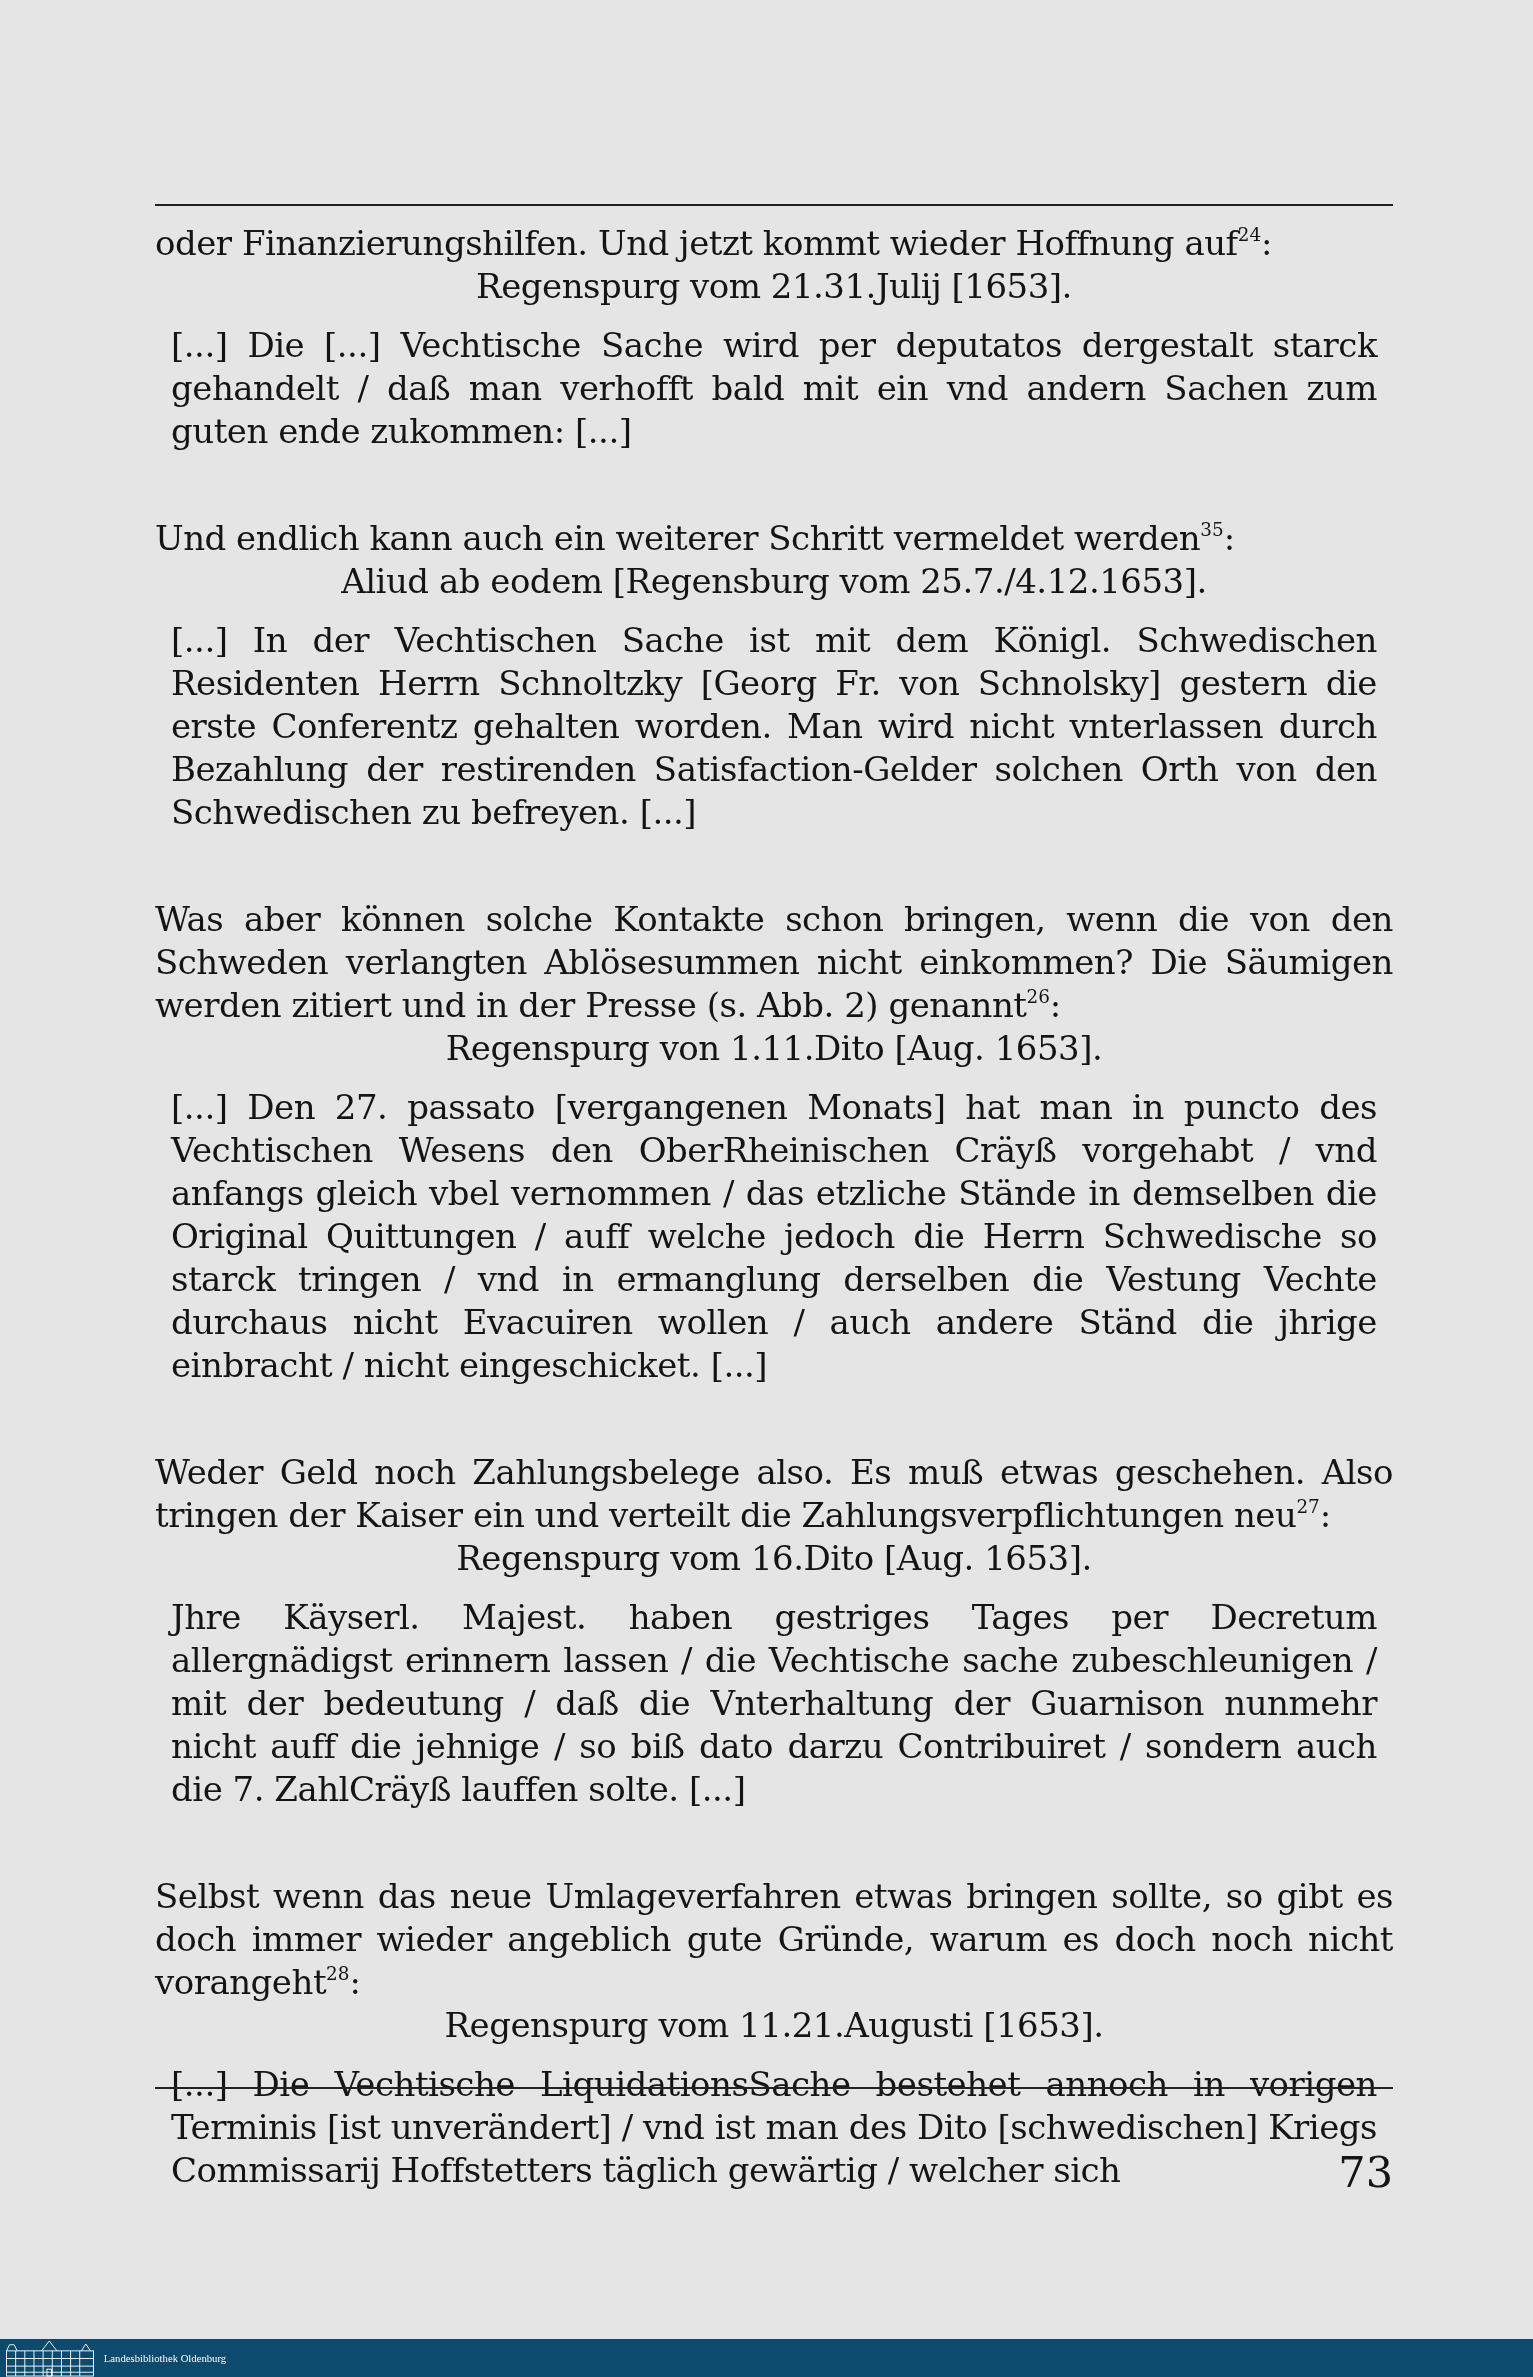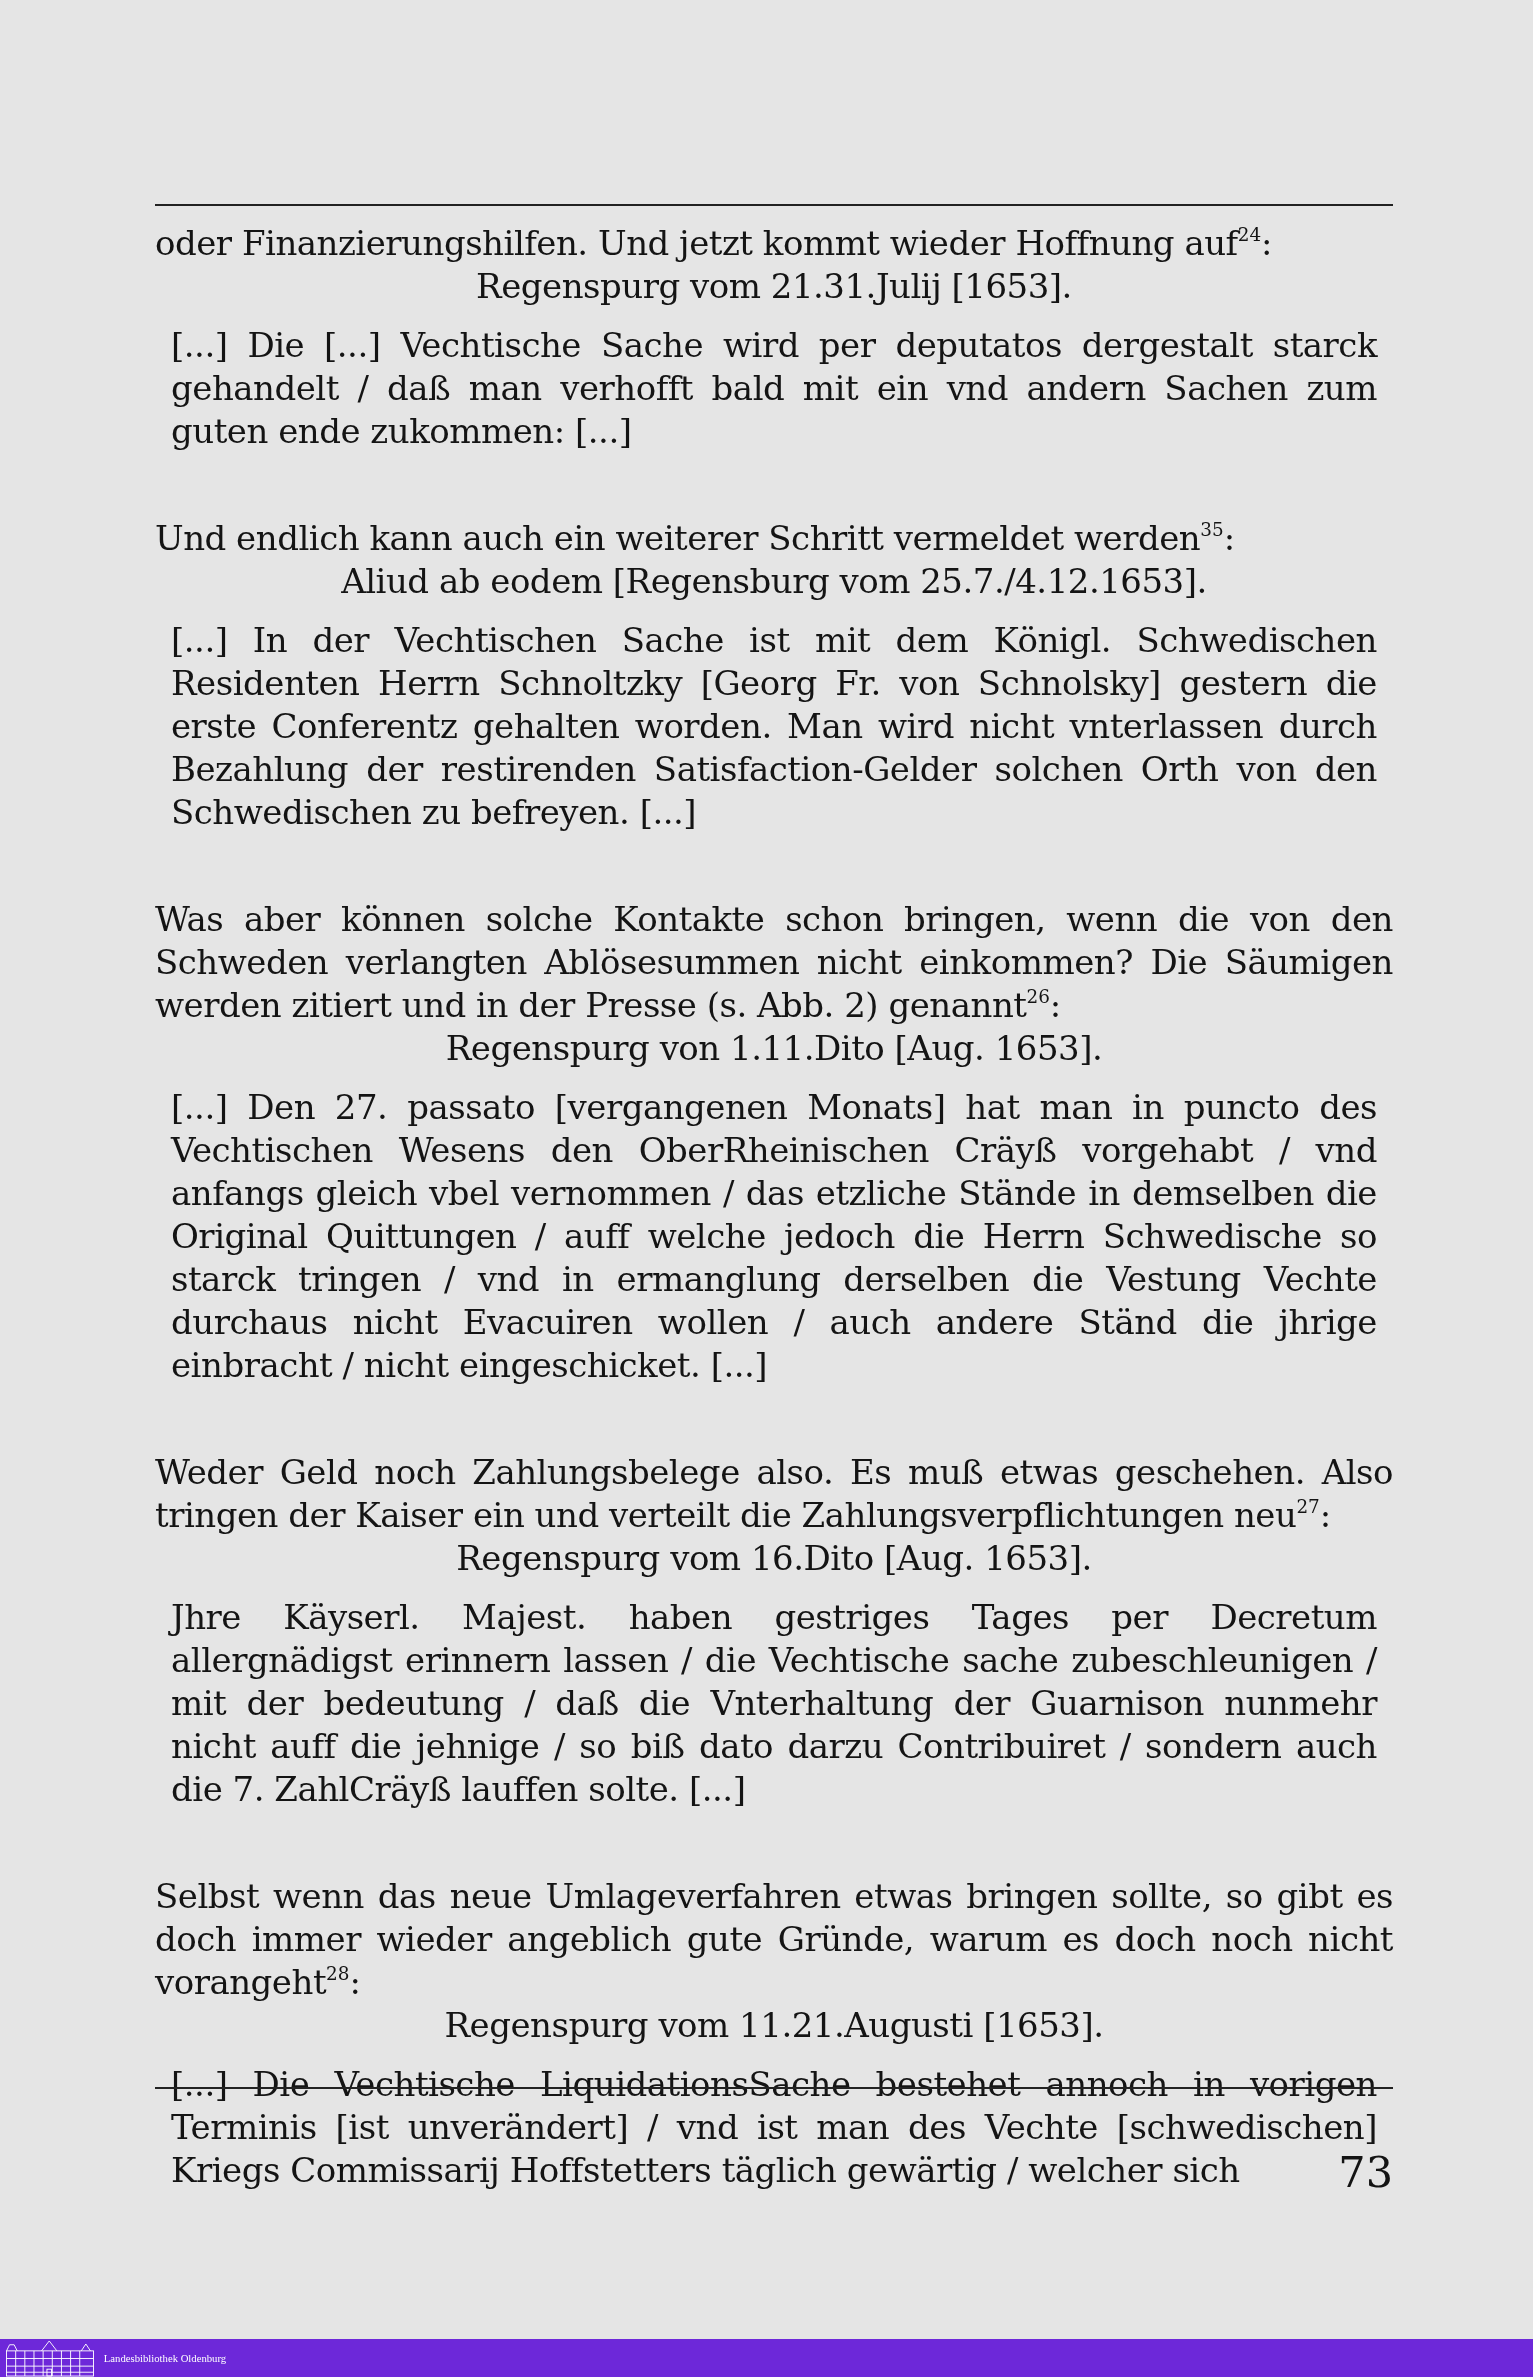--- a/index.html
+++ b/index.html
@@ -11,21 +11,21 @@
   .rule.bottom { top: 2087px; }
   .textblock { position: absolute; left: 155px; top: 222px; width: 1238px;
                font-size: 34px; line-height: 43px; letter-spacing: -0.5px; }
   .para { margin: 0; text-align: justify; text-align-last: left; }
   .gap { height: 48px; }
   .dateline { text-align: center; margin: 0; }
   .quote { margin: 16px; text-align: justify; text-align-last: left; }
   i, .it { }
   sup { font-size: 18.4px; line-height: 0; vertical-align: 14px; letter-spacing: 0; }
   .pagenum { position: absolute; top: 2147px; right: 141px; font-size: 43px; }
-  .footer { position: absolute; left: 0; top: 2339px; width: 1534px; height: 38px; background: #6d28d9;
+  .footer { position: absolute; left: 0; top: 2339px; width: 1534px; height: 38px; background: #0c4a6e;
             display: flex; align-items: center; }
   .logo { margin-left: 4.6px; width: 90px; height: 37px; }
   .footer-text { margin-left: 9.2px; color: #ffffff; font-family: "Liberation Serif", serif; font-size: 10.7px; }
 </style>
 </head>
 <body>
 
 <div class="page">
   <div class="rule top"></div>
 
@@ -46,21 +46,21 @@
     <p class="quote"><span>[...] </span><span class="it">Den 27. passato </span><span>[vergangenen Monats] </span><span class="it">hat man in puncto des Vechtischen Wesens den OberRheinischen Cräyß vorgehabt / vnd anfangs gleich vbel vernommen / das etzliche Stände in demselben die Original Quittungen / auff welche jedoch die Herrn Schwedische so starck tringen / vnd in ermanglung derselben die Vestung Vechte durchaus nicht Evacuiren wollen / auch andere Ständ die jhrige einbracht / nicht eingeschicket. </span><span>[...]</span></p>
     <div class="gap"></div>
 
     <p class="para"><span>Weder Geld noch Zahlungsbelege also. Es muß etwas geschehen. Also tringen der Kaiser ein und verteilt die Zahlungsverpflichtungen neu</span><sup>27</sup><span>:</span></p>
     <p class="dateline"><span class="it">Regenspurg vom 16.Dito</span><span> [Aug. 1653].</span></p>
     <p class="quote"><span class="it">Jhre Käyserl. Majest. haben gestriges Tages per Decretum allergnädigst erinnern lassen / die Vechtische sache zubeschleunigen / mit der bedeutung / daß die Vnterhaltung der Guarnison nunmehr nicht auff die jehnige / so biß dato darzu Contribuiret / sondern auch die 7. ZahlCräyß lauffen solte. </span><span>[...]</span></p>
     <div class="gap"></div>
 
     <p class="para"><span>Selbst wenn das neue Umlageverfahren etwas bringen sollte, so gibt es doch immer wieder angeblich gute Gründe, warum es doch noch nicht vorangeht</span><sup>28</sup><span>:</span></p>
     <p class="dateline"><span class="it">Regenspurg vom 11.21.Augusti</span><span> [1653].</span></p>
-    <p class="quote"><span>[...] </span><span class="it">Die Vechtische LiquidationsSache bestehet annoch in vorigen Terminis </span><span>[ist unverändert] </span><span class="it">/ vnd ist man des Vechte </span><span>[schwedischen] </span><span class="it">Kriegs Commissarij Hoffstetters täglich gewärtig / welcher sich</span></p>
+    <p class="quote"><span>[...] </span><span class="it">Die Vechtische LiquidationsSache bestehet annoch in vorigen Terminis </span><span>[ist unverändert] </span><span class="it">/ vnd ist man des Dito </span><span>[schwedischen] </span><span class="it">Kriegs Commissarij Hoffstetters täglich gewärtig / welcher sich</span></p>
   </div>
 
   <div class="rule bottom"></div>
   <div class="pagenum">73</div>
 </div>
 
 <div class="footer">
   <svg class="logo" viewBox="0 0 118 48">
     <g fill="none" stroke="#ffffff" stroke-width="1.2">
       <rect x="2" y="14" width="114" height="33"></rect>

